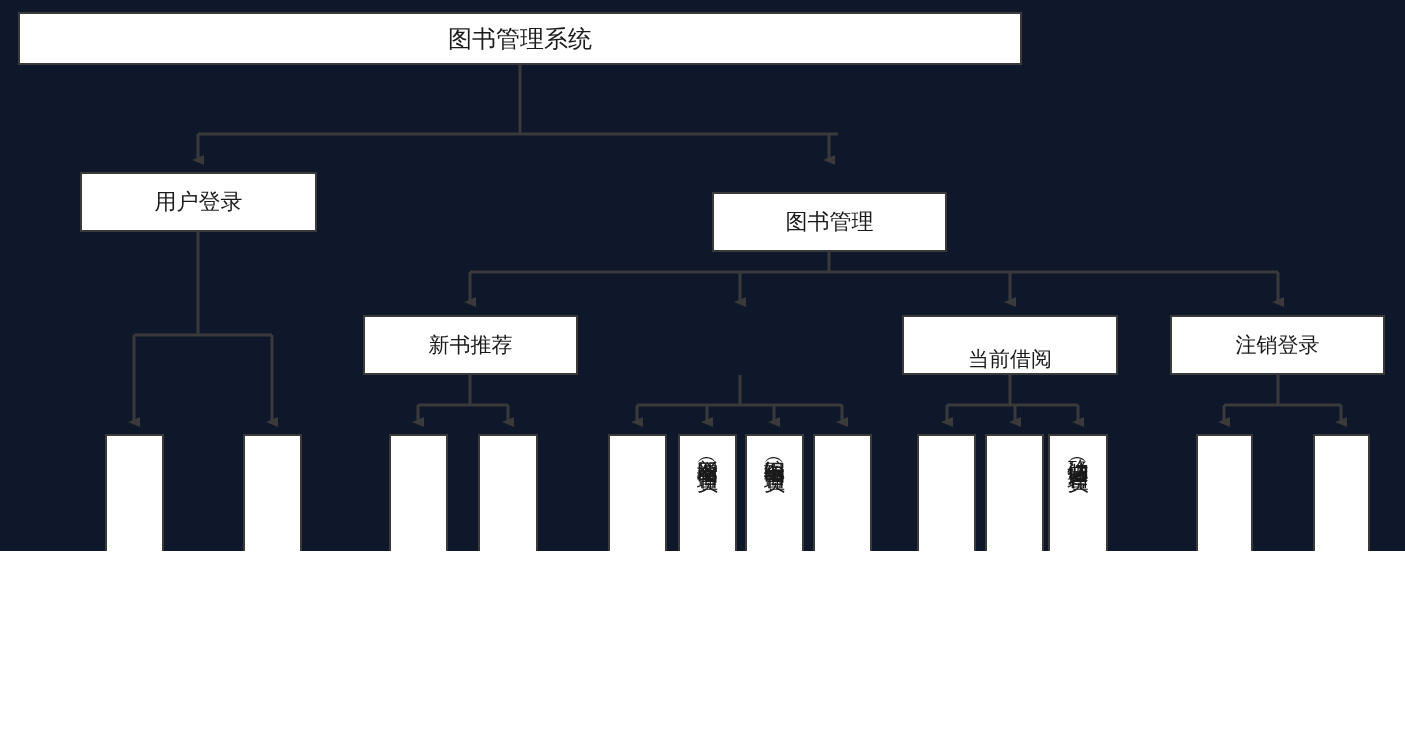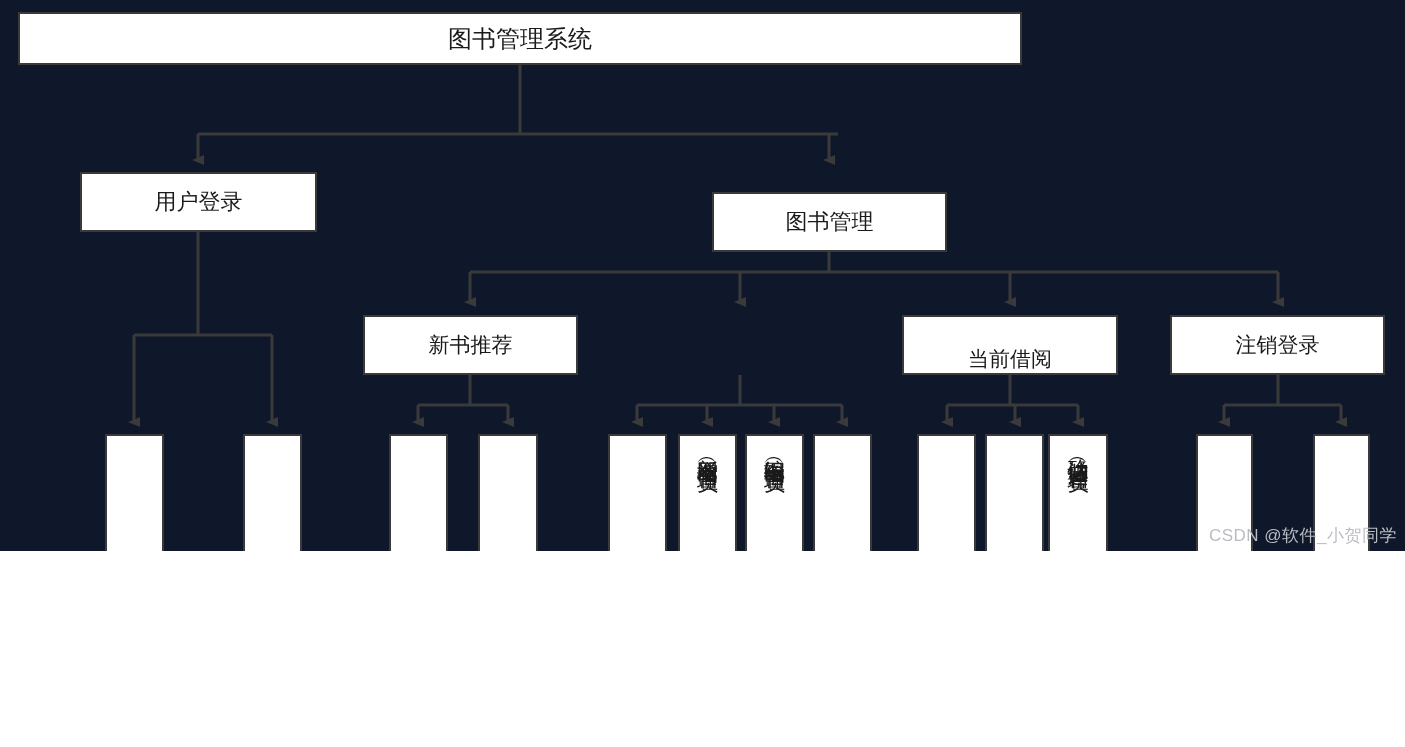--- a/index.html
+++ b/index.html
@@ -182,15 +182,14 @@
     <span>确认归还（管理员）</span>
   </div>
 
   <div class="node leaf mid" style="left:1196px; top:434px; width:57px; height:301px;">
     <span>新增借阅记录</span>
   </div>
   <div class="node leaf mid" style="left:1313px; top:434px; width:57px; height:301px;">
     <span>查询借阅记录</span>
   </div>
 
-  <div class="watermark">CSDN @软件_小贺同学</div>
 
 </div>
 
 </body></html>

